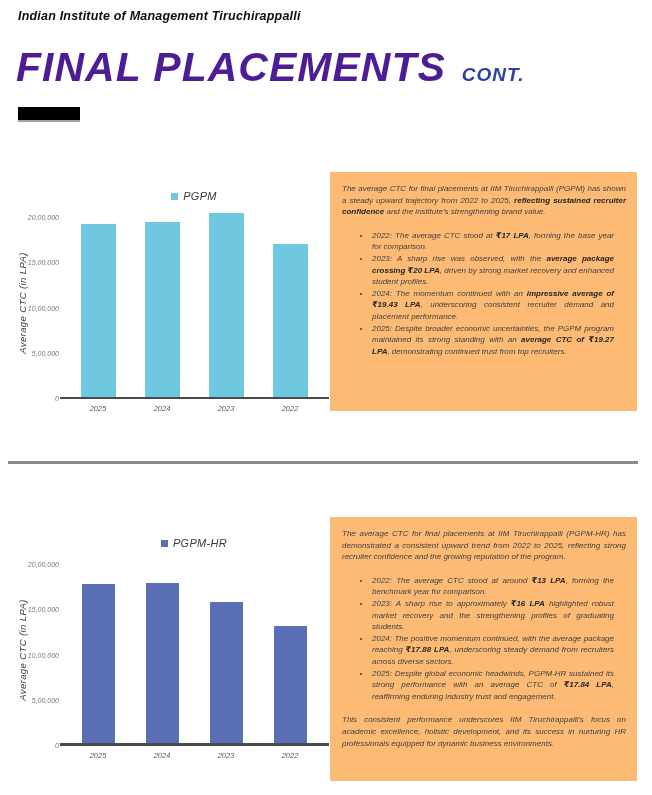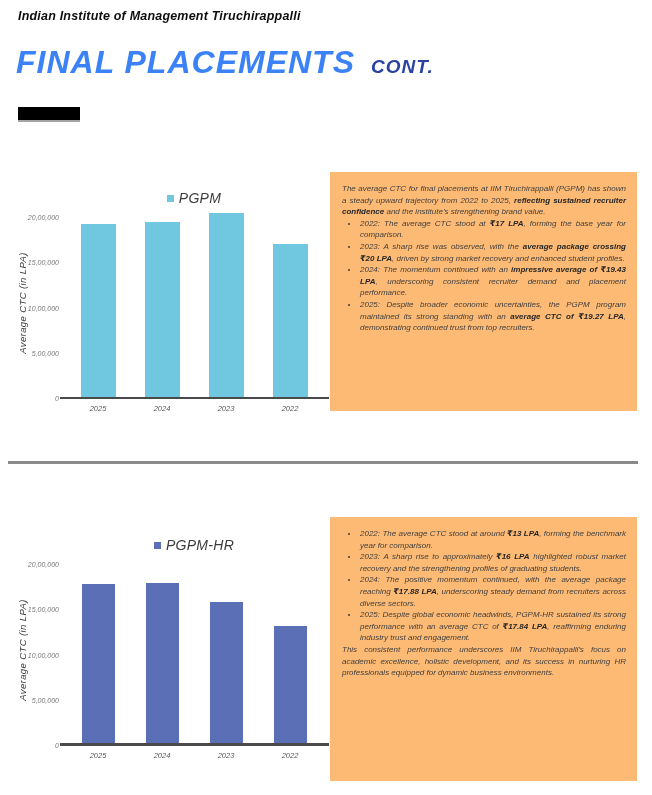--- a/index.html
+++ b/index.html
@@ -3,48 +3,48 @@
 <meta charset="utf-8">
 <style>
   * { margin:0; padding:0; box-sizing:border-box; }
   html,body { background:#ffffff; }
   body { font-family:"Liberation Sans","DejaVu Sans",sans-serif; }
   .page { position:relative; width:652px; height:795px; background:#ffffff; overflow:hidden;font-style:italic; }
 
   .inst { position:absolute; left:18px; top:9px; font-size:12.5px; font-weight:700; color:#0e0e0e; letter-spacing:.2px; }
 
   .title-row { position:absolute; left:16px; top:44px; white-space:nowrap; }
-  .title-main { font-size:32px; font-weight:900; color:#3b82f6; letter-spacing:1px; }
+  .title-main { font-size:41px; font-weight:900; color:#4c1d95; letter-spacing:1px; }
   .title-suffix { font-size:19px; font-weight:900; color:#2b42a0; letter-spacing:1px; margin-left:16px; }
 
   .black-bar { position:absolute; left:18px; top:107px; width:62px; height:13px; background:#000; box-shadow:0 2px 0 rgba(90,90,90,.55); }
 
   .divider { position:absolute; left:8px; top:461px; width:630px; height:3px; background:#8a8a8a; border:none; }
 
   
   .chart { position:absolute; width:322px; height:248px; }
   #chart0 { left:8px; top:186px; }
   #chart1 { left:8px; top:533px; }
   .legend { position:absolute; top:4px; left:58px; width:256px; display:flex; justify-content:center; align-items:center; gap:5px; }
   .swatch { width:7px; height:7px; display:inline-block; }
-  .legend-label { font-size:14px; color:#3c3c3c; letter-spacing:.3px; }
+  .legend-label { font-size:11px; color:#3c3c3c; letter-spacing:.3px; }
   .ylabel { position:absolute; left:14px; top:117px; transform:translate(-50%,-50%) rotate(-90deg); white-space:nowrap; font-size:9.5px; color:#3d3d3d; letter-spacing:.4px; }
   .plot { position:absolute; left:58px; top:22px; width:256px; height:190px; }
   .tick { position:absolute; right:calc(100% + 7px); transform:translateY(50%); font-size:7px; color:#787878; white-space:nowrap; }
   .bar { position:absolute; bottom:0; }
   .axisline { position:absolute; left:-6px; width:calc(100% + 13px); bottom:-1px; background:#4a4a4a; }
   .cats { position:absolute; left:58px; top:218px; width:256px; display:flex; }
   .cat { flex:1; text-align:center; font-size:7.5px; color:#565656; }
 
   
   .textblock { position:absolute; left:330px; width:307px; background:#fdba74; padding:11px 11px 0 12px; font-size:8px; line-height:1.45; color:#3f3f3f; text-align:justify; }
   #block0 { top:172px; height:239px; }
   #block1 { top:517px; height:264px; }
   .textblock b { color:#262626; }
-  .bullets { list-style:disc; padding-left:17px; margin:0; }
+  .bullets { list-style:disc; padding-left:17px; margin:12px; }
   .bullet { padding-left:1px; }
 </style>
 </head>
 <body>
 
 <div class="page">
 
   <div class="inst">Indian Institute of Management Tiruchirappalli</div>
 
   <div class="title-row">
@@ -109,20 +109,21 @@
         <div class="axisline" style="height:3px"></div>
       </div>
       <div class="cats">
         <span class="cat">2025</span>
         <span class="cat">2024</span>
         <span class="cat">2023</span>
         <span class="cat">2022</span>
       </div>
     </div>
   <aside class="textblock" id="block1">
+      <p class="para">The average CTC for final placements at IIM Tiruchirappalli (PGPM-HR) has demonstrated a consistent upward trend from 2022 to 2025, reflecting strong recruiter confidence and the growing reputation of the program.</p>
       <ul class="bullets">
         <li class="bullet">2022: The average CTC stood at around <b>₹13 LPA</b>, forming the benchmark year for comparison.</li>
         <li class="bullet">2023: A sharp rise to approximately <b>₹16 LPA</b> highlighted robust market recovery and the strengthening profiles of graduating students.</li>
         <li class="bullet">2024: The positive momentum continued, with the average package reaching <b>₹17.88 LPA</b>, underscoring steady demand from recruiters across diverse sectors.</li>
         <li class="bullet">2025: Despite global economic headwinds, PGPM-HR sustained its strong performance with an average CTC of <b>₹17.84 LPA</b>, reaffirming enduring industry trust and engagement.</li>
       </ul>
       <p class="para">This consistent performance underscores IIM Tiruchirappalli’s focus on academic excellence, holistic development, and its success in nurturing HR professionals equipped for dynamic business environments.</p>
     </aside>
 
 </div>

